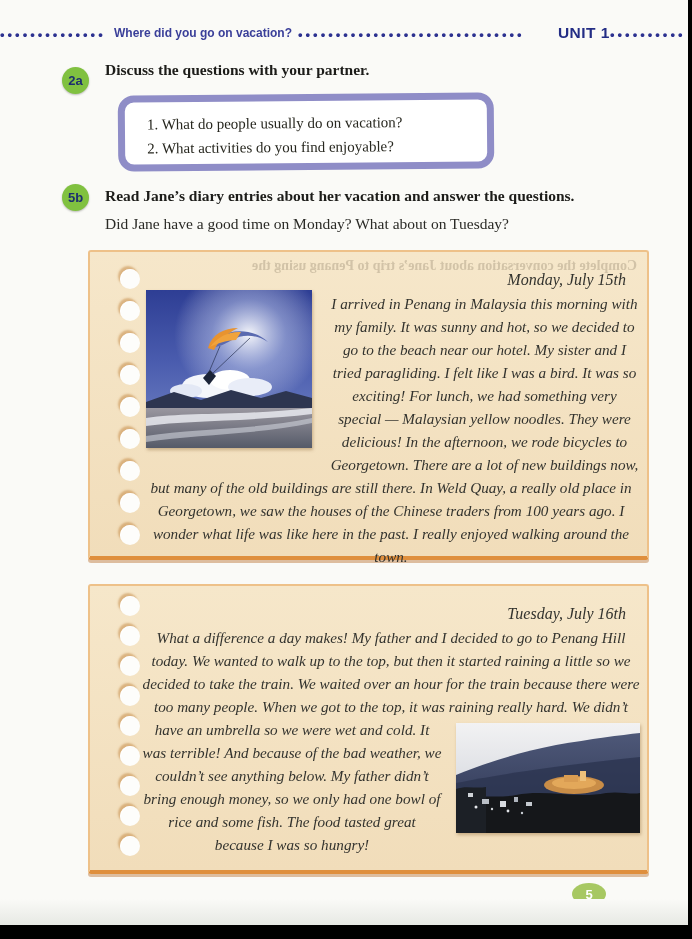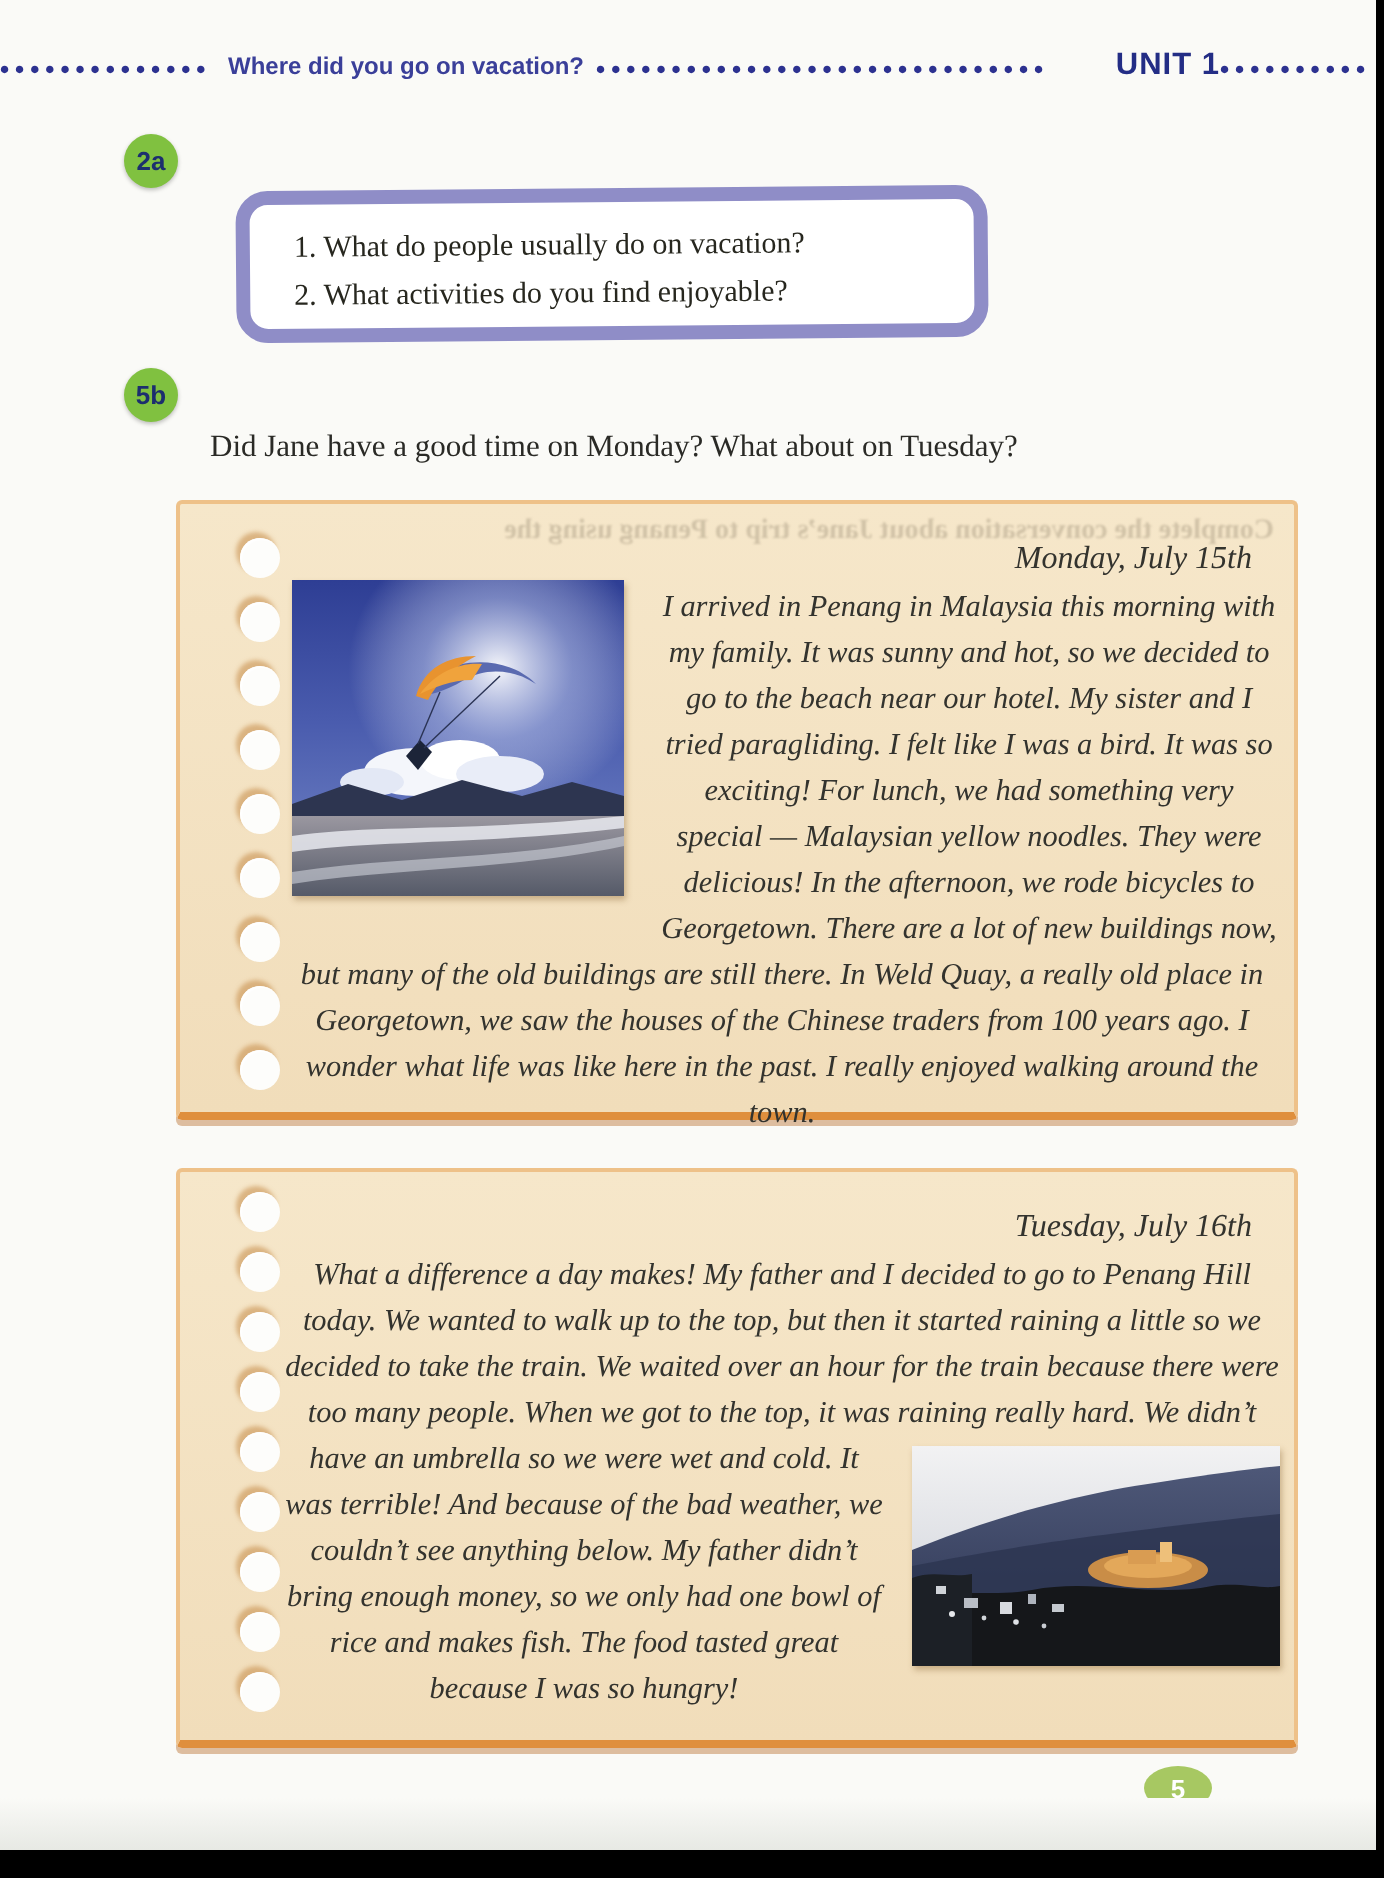--- a/index.html
+++ b/index.html
@@ -94,27 +94,29 @@
 
   <div class="header">
     <span class="dots dots-left">••••••••••••••</span>
     <span class="header-title">Where did you go on vacation?</span>
     <span class="dots dots-mid">••••••••••••••••••••••••••••••</span>
     <span class="header-unit">UNIT 1</span>
     <span class="dots dots-right">••••••••••</span>
   </div>
 
   <div class="badge badge-2a">2a</div>
+  <div class="instruction instr-2a">Discuss the questions with your partner.</div>
 
   <div class="q-box">
     <div class="q-line">1. What do people usually do on vacation?</div>
     <div class="q-line">2. What activities do you find enjoyable?</div>
   </div>
 
   <div class="badge badge-2b">5b</div>
+  <div class="instruction instr-2b">Read Jane’s diary entries about her vacation and answer the questions.</div>
   <div class="sub-question">Did Jane have a good time on Monday? What about on Tuesday?</div>
 
   <div class="card card-1">
     <div class="bleed">Complete the conversation about Jane’s trip to Penang using the</div>
     <div class="entry-body">
       <span class="photo photo-1">
         <svg viewBox="0 0 166 158" preserveAspectRatio="none">
           <defs>
             <linearGradient id="sky1" x1="0" y1="0" x2="0" y2="1">
               <stop offset="0" stop-color="#2e3e94"></stop>
@@ -202,21 +204,21 @@
             <rect x="26" y="76" width="7" height="5" fill="#b9bec6"></rect>
             <rect x="44" y="78" width="6" height="6" fill="#d8dbe0"></rect>
             <rect x="58" y="74" width="4" height="5" fill="#aeb4bd"></rect>
             <rect x="70" y="79" width="6" height="4" fill="#c4c9cf"></rect>
             <circle cx="20" cy="84" r="1.5" fill="#e6e8ec"></circle>
             <circle cx="36" cy="86" r="1.2" fill="#d0d4d9"></circle>
             <circle cx="52" cy="88" r="1.4" fill="#dfe2e6"></circle>
             <circle cx="66" cy="90" r="1.2" fill="#c8ccd2"></circle>
           </svg>
         </span>
-        <span>and cold. It was terrible! And because of the bad weather, we couldn’t see anything below. My father didn’t bring enough money, so we only had one bowl of rice and makes fish. The food tasted great because I was so hungry!</span>
+        <span>and cold. It was terrible! And because of the bad weather, we couldn’t see anything below. My father didn’t bring enough money, so we only had one bowl of rice and some fish. The food tasted great because I was so hungry!</span>
       </p>
     </div>
   <div class="hole" style="top: 10px;"></div>
       <div class="hole" style="top: 40px;"></div>
       <div class="hole" style="top: 70px;"></div>
       <div class="hole" style="top: 100px;"></div>
       <div class="hole" style="top: 130px;"></div>
       <div class="hole" style="top: 160px;"></div>
       <div class="hole" style="top: 190px;"></div>
       <div class="hole" style="top: 220px;"></div>

